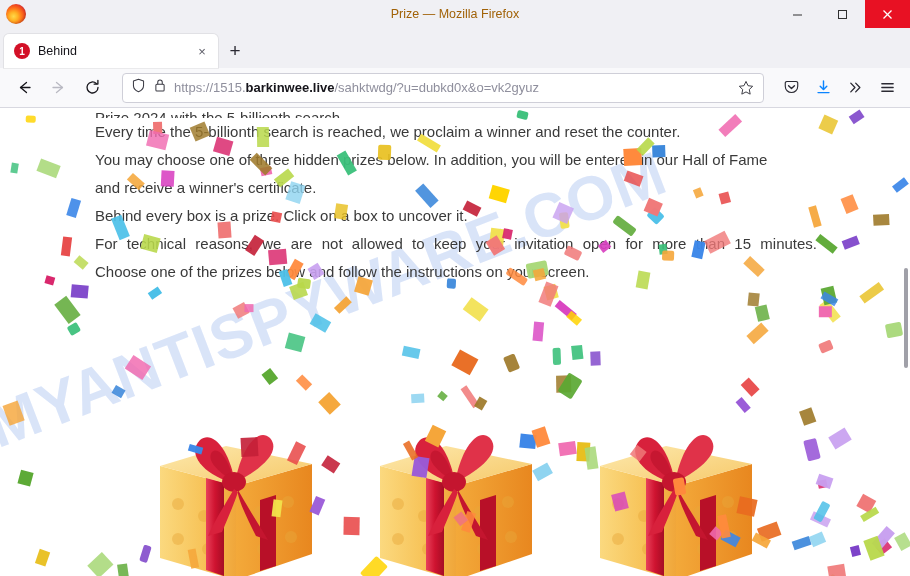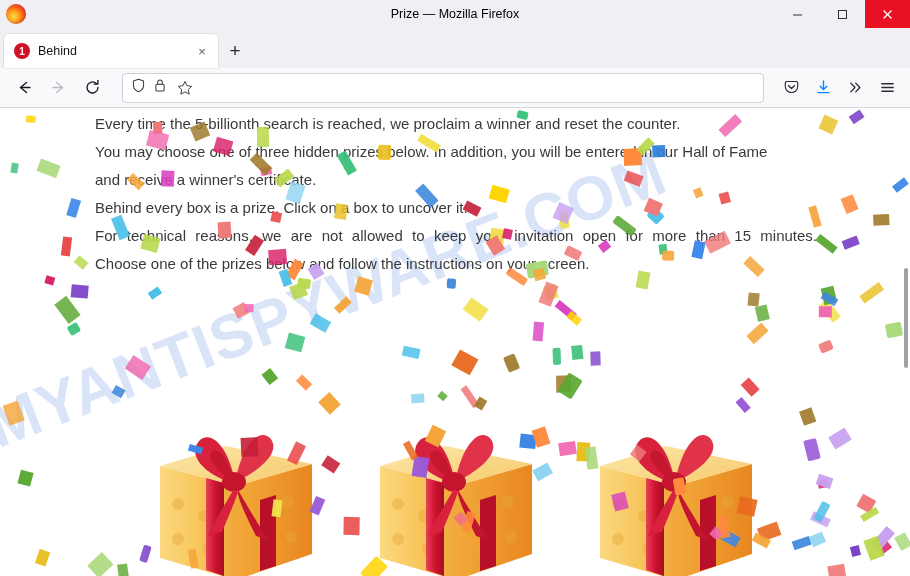--- a/index.html
+++ b/index.html
@@ -25,21 +25,21 @@
     background:
       radial-gradient(circle at 38% 62%, #ffd94a 0%, #ffb224 24%, #ff7b1a 44%, #f0471f 66%, #d32a5e 88%);
     box-shadow: inset -1px -1px 2px rgba(0,0,0,.18);
     flex: none;
   }
   .win-title {
     position: absolute;
     left: 0; right: 0;
     text-align: center;
     font-size: 12.5px;
-    color: #000000;
+    color: #a16207;
     line-height: 28px;
     pointer-events: none;
   }
   .win-ctrls {
     margin-left: auto;
     display: flex;
     height: 28px;
     z-index: 2;
   }
   .win-btn {
@@ -322,20 +322,21 @@
       <svg width="15" height="15" viewBox="0 0 16 16">
           <path d="M8 1.4 L13.4 3.3 V8 c0 3.5 -2.8 5.6 -5.4 6.6 C5.4 13.6 2.6 11.5 2.6 8 V3.3 Z" fill="none" stroke="#3b3b44" stroke-width="1.1" stroke-linejoin="round"></path>
         </svg>
     </span>
     <span>
       <svg width="14" height="15" viewBox="0 0 14 16">
           <rect x="2.6" y="6.6" width="8.8" height="7.2" rx="1.1" fill="none" stroke="#3b3b44" stroke-width="1.1"></rect>
           <path d="M4.6 6.6 V4.6 a2.4 2.4 0 0 1 4.8 0 V6.6" fill="none" stroke="#3b3b44" stroke-width="1.1"></path>
         </svg>
     </span>
+    <span class="url-text"><span class="scheme">https://</span><span class="scheme">1515.</span><b>barkinwee.live</b><span class="scheme">/sahktwdg/?u=dubkd0x&amp;o=vk2gyuz</span></span>
     <span class="star-btn">
       <svg width="16" height="16" viewBox="0 0 18 18">
           <path d="M9 1.6 L11.3 6.4 L16.5 7.1 L12.7 10.7 L13.7 15.9 L9 13.4 L4.3 15.9 L5.3 10.7 L1.5 7.1 L6.7 6.4 Z" fill="none" stroke="#3b3b44" stroke-width="1.1" stroke-linejoin="round"></path>
         </svg>
     </span>
   </div>
 
   <div class="tool-btn">
     <svg width="17" height="17" viewBox="0 0 18 18">
         <path d="M2.4 4.3 a1.6 1.6 0 0 1 1.6 -1.6 h10 a1.6 1.6 0 0 1 1.6 1.6 v3.4 c0 3.9 -3 6.6 -6.6 6.6 s-6.6 -2.7 -6.6 -6.6 Z" fill="none" stroke="currentColor" stroke-width="1.2"></path>
@@ -363,20 +364,21 @@
       </svg>
   </div>
 </div>
 
 <div class="viewport">
   <div class="page">
 
     <div class="watermark">MYANTISPYWARE.COM</div>
 
     <div class="copy">
+      <p class="cut">Prize 2024 with the 5-billionth search.</p>
       <p>Every time the 5-billionth search is reached, we proclaim a winner and reset the counter.</p>
       <p>You may choose one of three hidden prizes below. In addition, you will be entered in our Hall of Fame</p>
       <p>and receive a winner's certificate.</p>
       <p>Behind every box is a prize. Click on a box to uncover it.</p>
       <p class="justified">For technical reasons, we are not allowed to keep your invitation open for more than 15 minutes.</p>
       <p>Choose one of the prizes below and follow the instructions on your screen.</p>
     </div>
 
     <div class="gifts">
       <div class="gift">

